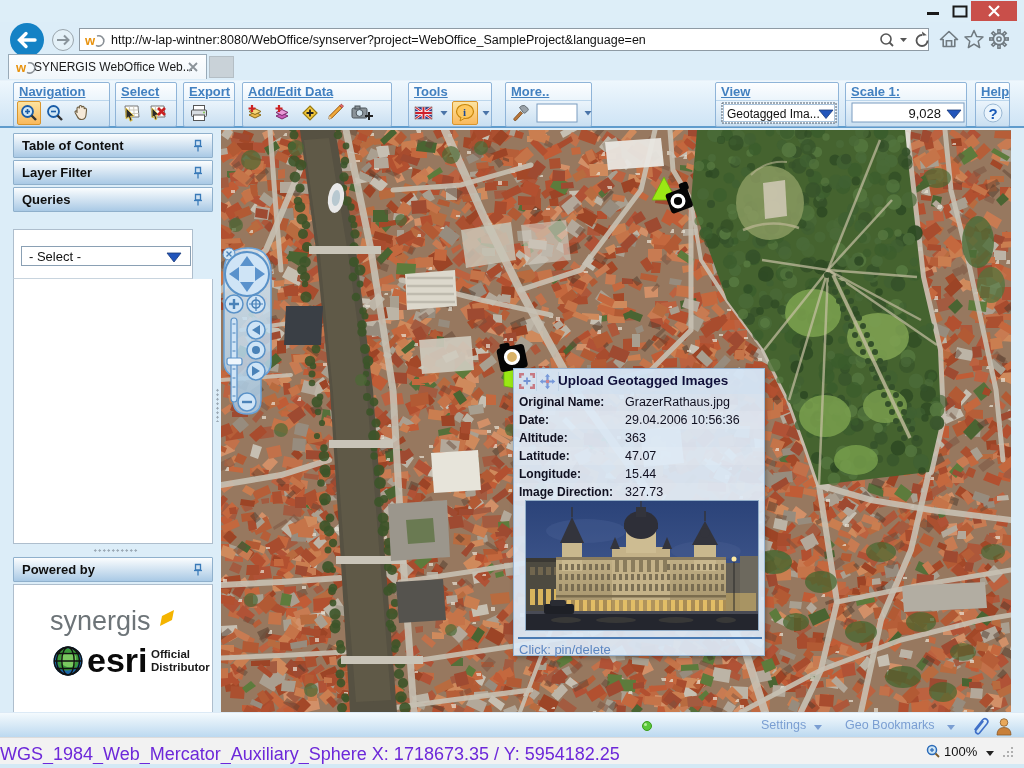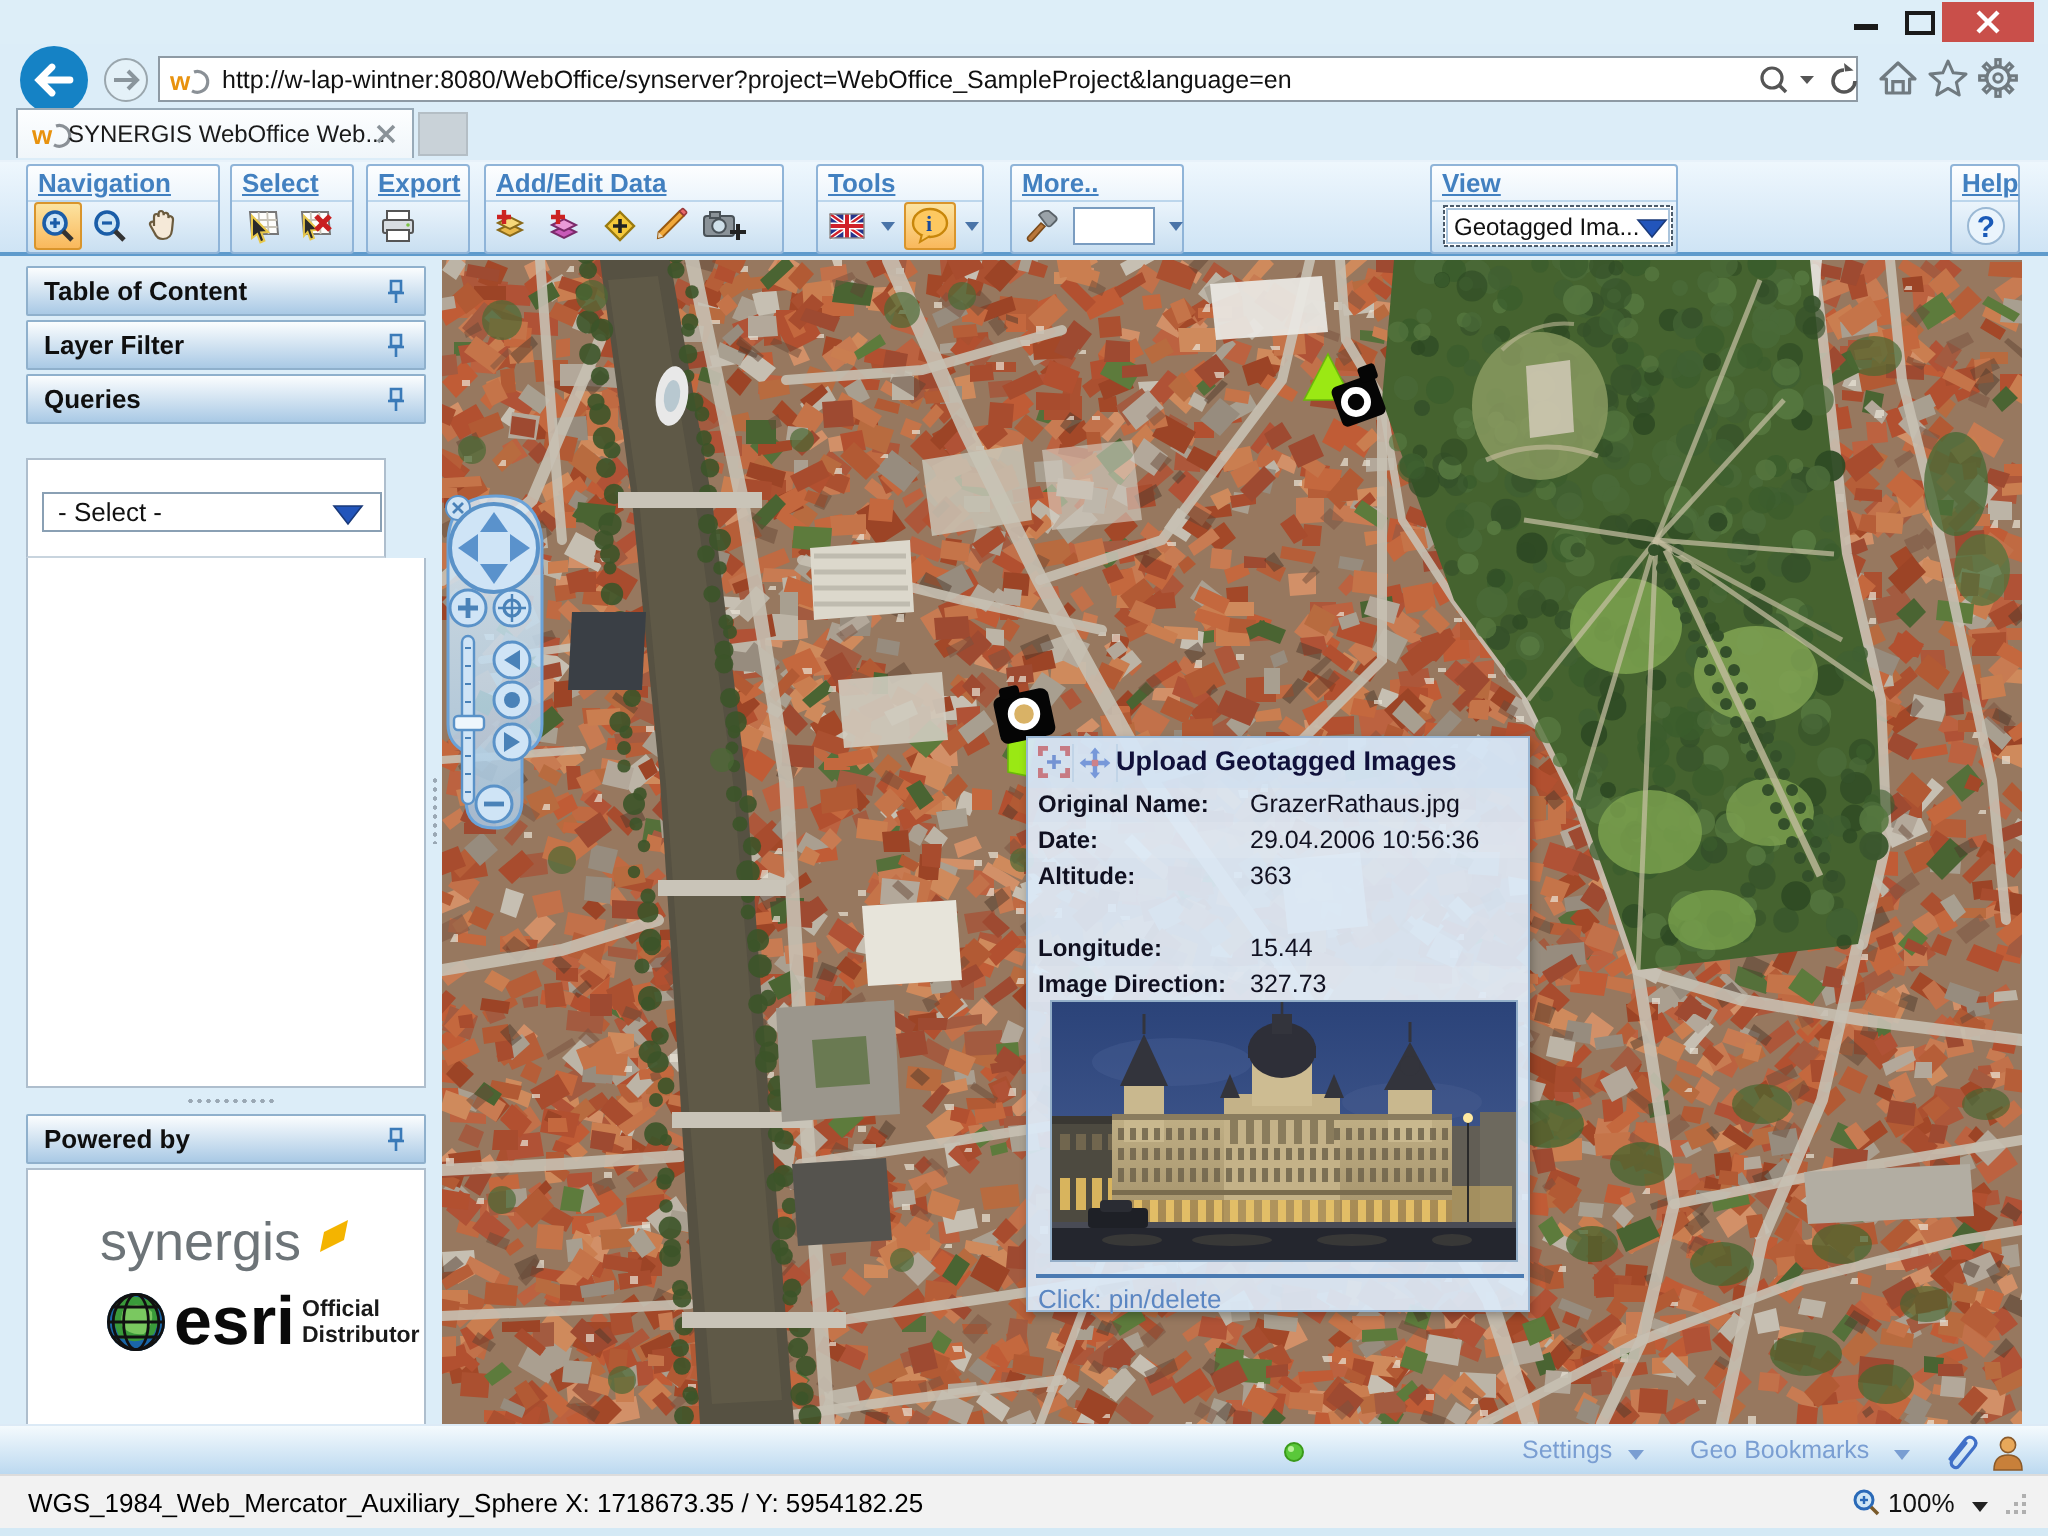--- a/index.html
+++ b/index.html
@@ -36,21 +36,21 @@
 #popup .hdr { position:absolute; left:0; top:0; width:100%; height:25px; background:rgba(205,224,242,0.5); }
 #popup .htitle { position:absolute; left:44px; top:4px; font-size:13.5px; font-weight:bold; color:#10103a; }
 .prow { position:absolute; left:0; width:100%; height:18px; }
 .prow .lab { position:absolute; left:5px; top:2px; font-size:12px; font-weight:bold; color:#101020; }
 .prow .val { position:absolute; left:111px; top:2px; font-size:12.5px; color:#101020; }
 #photo { position:absolute; left:12px; top:132px; width:232px; height:129px; outline:1px solid #93aec8; }
 #clickline { position:absolute; left:5px; top:273px; font-size:13px; color:#5b86c2; }
 
 #setbar { position:absolute; left:0px; top:712px; width:1024px; height:25px; background:linear-gradient(#f4fafd,#bcd9f0); border-top:1px solid #dceaf6; }
 #statusbar { position:absolute; left:0; top:737px; width:1024px; height:27px; background:#f2f2f2; border-top:1px solid #dcdcdc; }
-#statustext { position:absolute; left:14px; top:6px; font-size:13px; color:#000000; }
+#statustext { position:absolute; left:0; top:6px; font-size:18px; color:#6d28d9; }
 .blulink { font-size:12.5px; color:#7a9ed2; }
 </style></head><body>
 
 <div id="titlebar"></div>
 <svg class="abs" style="left:925px;top:0" width="100" height="22">
     <rect x="2" y="12" width="12" height="3" fill="#1a1a1a"></rect>
     <rect x="28.5" y="6.5" width="13" height="10" fill="none" stroke="#1a1a1a" stroke-width="2"></rect>
   </svg>
 <div id="btn-close"></div>
 <svg class="abs" style="left:971px;top:1px" width="46" height="20">
@@ -265,20 +265,32 @@
     </div>
 <div class="tgroup" style="left:715px;width:124px">
 <div class="tlabel">View</div>
 <div class="ticons">
 <div class="ticon" style="width:118px;margin-left:2px">
           <svg width="116" height="22">
             <rect x="1" y="1" width="114" height="20" fill="#fff" stroke="#4a5a6a" stroke-width="1" stroke-dasharray="2 1"></rect>
             <rect x="2.5" y="2.5" width="111" height="17" fill="#fff" stroke="#aac4dc" stroke-width="1"></rect>
             <text x="6" y="15.5" font-size="12" fill="#111" font-family="Liberation Sans">Geotagged Ima...</text>
             <path d="M98 8 L112 8 L105 16.5 Z" fill="#2255bb" stroke="#1a3a7a" stroke-width="0.8"></path>
+          </svg>
+        </div>
+</div>
+    </div>
+<div class="tgroup" style="left:845px;width:122px">
+<div class="tlabel">Scale 1:</div>
+<div class="ticons">
+<div class="ticon" style="width:116px;margin-left:2px">
+          <svg width="114" height="22">
+            <rect x="1" y="1" width="112" height="19" fill="#fff" stroke="#7a9cc0" stroke-width="1"></rect>
+            <text x="90" y="16" font-size="13" fill="#111" text-anchor="end" font-family="Liberation Sans">9,028</text>
+            <path d="M96 8 L110 8 L103 16.5 Z" fill="#2255bb" stroke="#1a3a7a" stroke-width="0.8"></path>
           </svg>
         </div>
 </div>
     </div>
 <div class="tgroup" style="left:975px;width:35px">
 <div class="tlabel">Help</div>
 <div class="ticons">
 <div class="ticon" style="margin-left:3px">
           <svg width="22" height="22">
             <circle cx="11" cy="11" r="9" fill="#eaf4fc" stroke="#9ab8d4" stroke-width="1"></circle>
@@ -1086,20 +1098,24 @@
         <span class="val">GrazerRathaus.jpg</span>
       </div>
 <div class="prow" style="top:42px;background:rgba(255,255,255,0.10);">
         <span class="lab">Date:</span>
         <span class="val">29.04.2006 10:56:36</span>
       </div>
 <div class="prow" style="top:60px;">
         <span class="lab">Altitude:</span>
         <span class="val">363</span>
       </div>
+<div class="prow" style="top:78px;background:rgba(255,255,255,0.10);">
+        <span class="lab">Latitude:</span>
+        <span class="val">47.07</span>
+      </div>
 <div class="prow" style="top:96px;">
         <span class="lab">Longitude:</span>
         <span class="val">15.44</span>
       </div>
 <div class="prow" style="top:114px;background:rgba(255,255,255,0.10);">
         <span class="lab">Image Direction:</span>
         <span class="val">327.73</span>
       </div>
 <div id="photo"><svg width="232" height="129">
 <defs>

